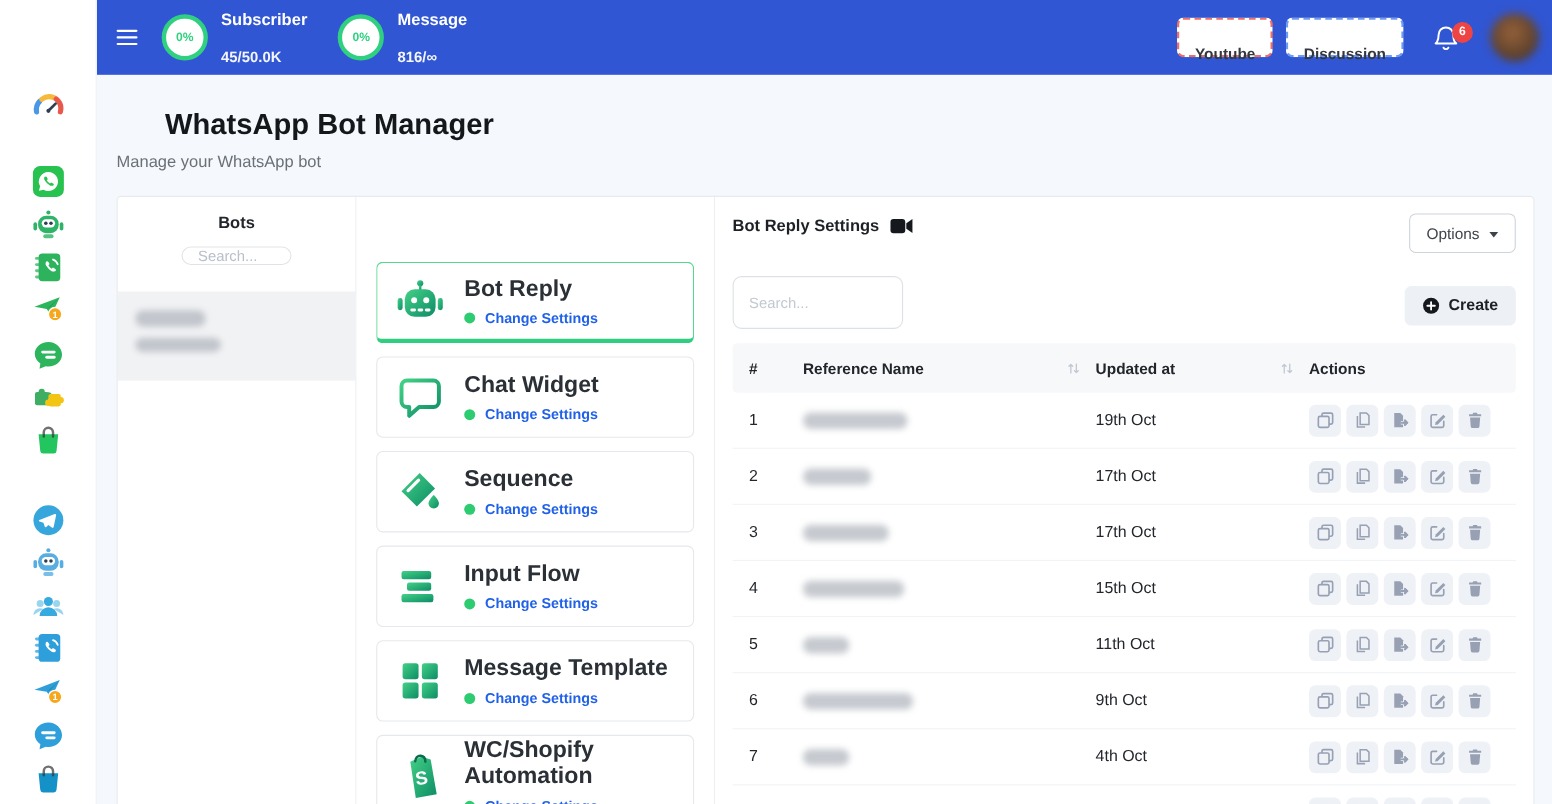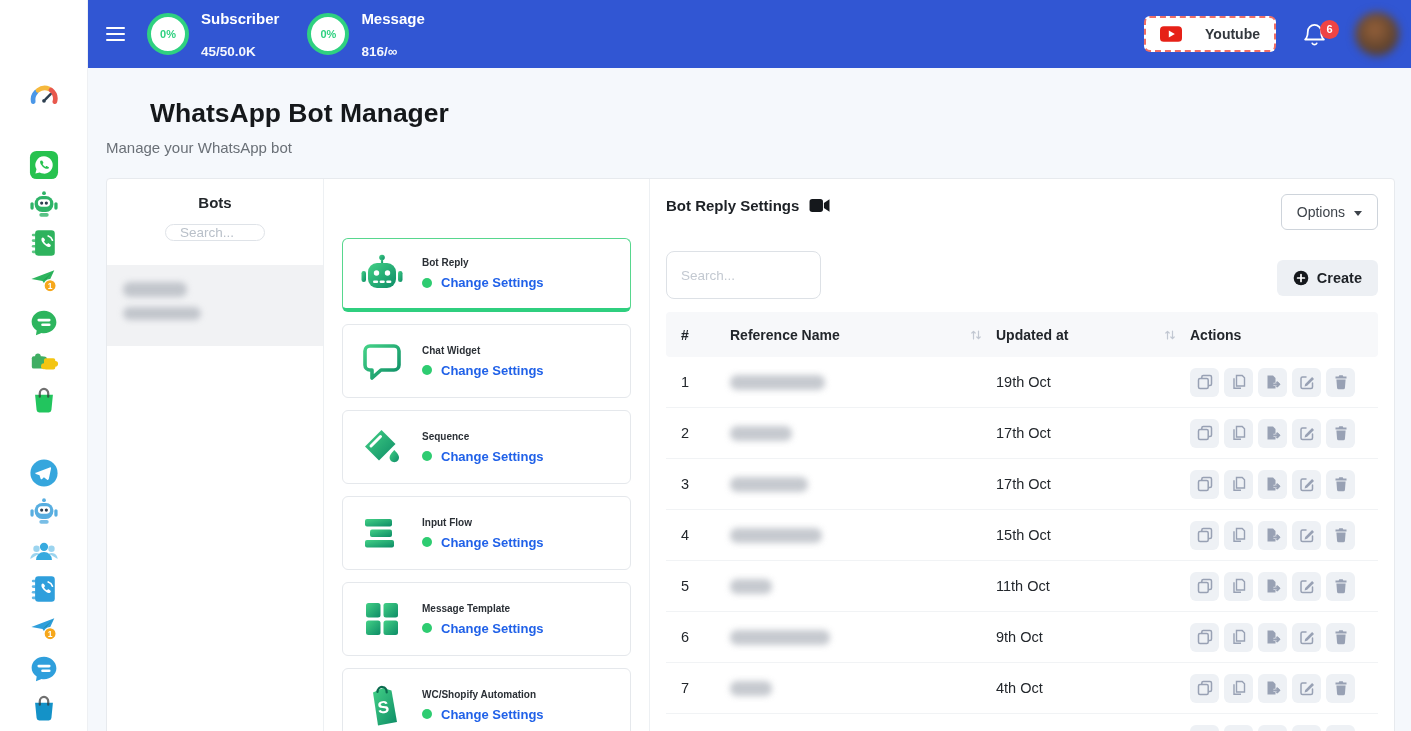--- a/index.html
+++ b/index.html
@@ -16,21 +16,21 @@
 
   
   .topbar { position:absolute; left:88px; top:0; right:0; height:68px; background:#3156d3; display:flex; align-items:center; padding:0 10px 0 18px; z-index:20; }
   .hamburger { width:19px; cursor:pointer; }
   .hamburger span { display:block; height:2.4px; background:#fff; border-radius:2px; margin:3.6px 0; }
   .stat { display:flex; align-items:center; gap:12px; margin-left:22px; }
   .ring { width:42px; height:42px; border-radius:50%; border:4px solid #2fd180; background:#fff; display:flex; align-items:center; justify-content:center; font-size:11px; font-weight:bold; color:#2fd180; }
   .stat-label { color:#fff; font-weight:bold; font-size:15px; line-height:19px; }
   .stat-value { color:#fff; font-size:13.5px; font-weight:bold; opacity:.95; margin-top:16px; }
   .tb-spacer { flex:1; }
-  .hdr-btn { background:#fff; border-radius:6px; height:36px; padding:0 14px; display:flex; align-items:center; gap:23px; font-size:14px; font-weight:bold; color:#33383e; cursor:pointer; }
+  .hdr-btn { background:#fff; border-radius:6px; height:36px; padding:0 14px; display:flex; align-items:center; gap:23px; font-size:14px; font-weight:bold; color:#33383e; cursor:pointer;flex-direction:column; }
   .hdr-btn.yt { border:2px dashed #ef6e66; }
   .hdr-btn.disc { border:2px dashed #6f9bf2; margin-left:12px; }
   .hdr-btn svg { display:block; }
   .bell-wrap { position:relative; margin:0 28px 0 26px; cursor:pointer; }
   .bell-wrap svg { width:25px; height:25px; display:block; }
   .badge { position:absolute; top:-2px; right:-12px; min-width:19px; height:19px; border-radius:50%; background:#ef4444; color:#fff; font-size:11px; font-weight:bold; display:flex; align-items:center; justify-content:center; }
   .avatar { width:44px; height:44px; border-radius:50%; margin-right:2px; background:radial-gradient(circle at 45% 40%, #96613a 0%, #6d4a30 45%, #3c2e24 100%); filter:blur(4px); cursor:pointer; }
 
   
   .content { position:absolute; left:88px; top:68px; right:0; bottom:0; padding:28px 16px 0 18px; }
@@ -49,21 +49,21 @@
   .blurbar { display:block; background:#aeb3bb; border-radius:7px; filter:blur(3px); opacity:.7; }
 
   
   .col-bot { width:326px; border-right:1px solid #edf0f3; flex:none; padding:15px 18px; }
   .bot-name { font-size:15px; font-weight:bold; color:#23272b; line-height:18px; }
   .scard-list { margin-top:44px; }
   .scard { height:74px; border:1px solid #e5e8ec; border-radius:6px; margin-bottom:12px; display:flex; align-items:center; padding:0 14px 0 16px; gap:17px; background:#fff; cursor:pointer; }
   .scard.active { border-color:#57d78e; border-bottom:4px solid #2fcf7f; }
   .scicon { width:46px; height:46px; flex:none; }
   .scicon svg { width:100%; height:100%; display:block; }
-  .sclabel { font-size:10px; font-weight:600; color:#2b3036; }
+  .sclabel { font-size:21px; font-weight:600; color:#2b3036; }
   .sclink-row { display:flex; align-items:center; gap:9px; margin-top:7px; }
   .dot { width:10px; height:10px; border-radius:50%; background:#2ecc71; flex:none; }
   .sclink { font-size:13px; font-weight:bold; color:#2061e8; text-decoration:none; cursor:pointer; }
 
   
   .col-settings { flex:1; padding:15px 16px; position:relative; min-width:0; }
   .set-head { display:flex; align-items:center; height:22px; }
   .set-title { font-size:15px; font-weight:bold; color:#1d2126; }
   .video-ico { margin-left:10px; width:21px; height:15px; }
   .video-ico svg { width:100%; height:100%; display:block; }
@@ -354,20 +354,26 @@
   </div>
 
   <div class="tb-spacer"></div>
 
   <button class="hdr-btn yt">
     <svg width="22" height="16">
         <use href="#i-yt"></use>
       </svg>
     <span>Youtube</span>
   </button>
+  <button class="hdr-btn disc">
+    <svg width="20" height="20" viewBox="0 0 32 32" style="color:#2e6fe4">
+        <use href="#s-people"></use>
+      </svg>
+    <span>Discussion</span>
+  </button>
 
   <div class="bell-wrap">
     <svg viewBox="0 0 24 24">
         <use href="#i-bell"></use>
       </svg>
     <span class="badge">6</span>
   </div>
 
   <div class="avatar"></div>
 </header>

